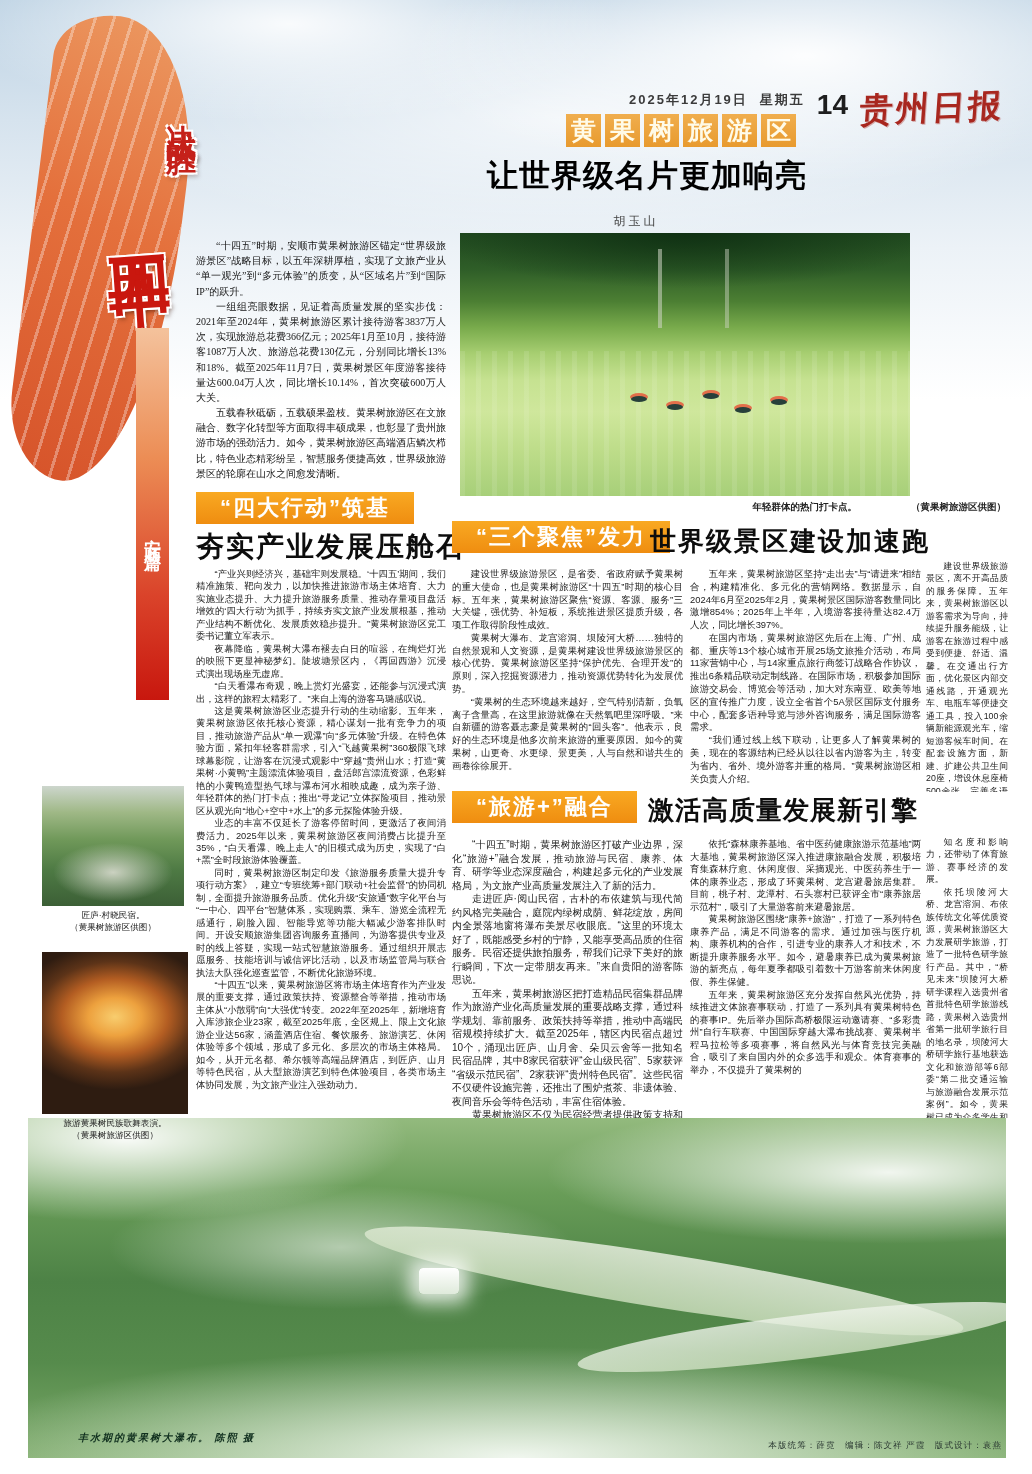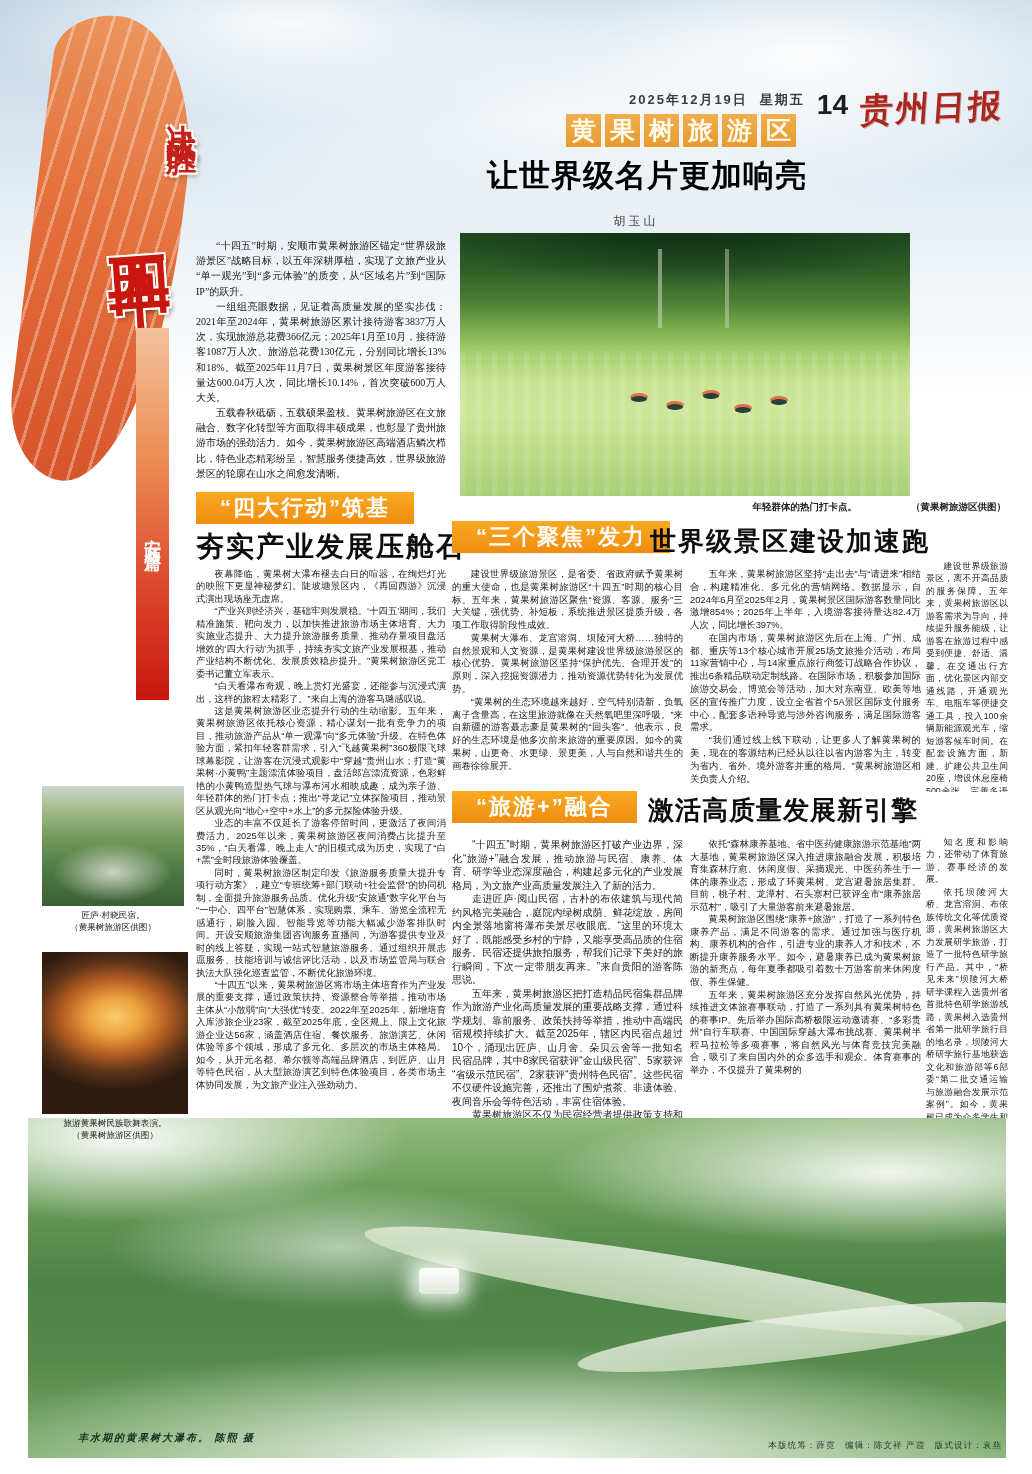--- a/index.html
+++ b/index.html
@@ -213,22 +213,22 @@
     <span class="raft" style="left:69%;top:63%;"></span>
   </div>
   <div class="caption-row">
     <span>年轻群体的热门打卡点。</span>
     <span>（黄果树旅游区供图）</span>
   </div>
 
   <div class="tag tag-s1">“四大行动”筑基</div>
   <h2 class="sec-title title-s1">夯实产业发展压舱石</h2>
   <div class="col s1-col">
+    <p>“产业兴则经济兴，基础牢则发展稳。‘十四五’期间，我们精准施策、靶向发力，以加快推进旅游市场主体培育、大力实施业态提升、大力提升旅游服务质量、推动存量项目盘活增效的‘四大行动’为抓手，持续夯实文旅产业发展根基，推动产业结构不断优化、发展质效稳步提升。”黄果树旅游区党工委书记董立军表示。</p>
     <p>夜幕降临，黄果树大瀑布褪去白日的喧嚣，在绚烂灯光的映照下更显神秘梦幻。陡坡塘景区内，《再回西游》沉浸式演出现场座无虚席。</p>
-    <p>“产业兴则经济兴，基础牢则发展稳。‘十四五’期间，我们精准施策、靶向发力，以加快推进旅游市场主体培育、大力实施业态提升、大力提升旅游服务质量、推动存量项目盘活增效的‘四大行动’为抓手，持续夯实文旅产业发展根基，推动产业结构不断优化、发展质效稳步提升。”黄果树旅游区党工委书记董立军表示。</p>
     <p>“白天看瀑布奇观，晚上赏灯光盛宴，还能参与沉浸式演出，这样的旅程太精彩了。”来自上海的游客马璐感叹说。</p>
     <p>这是黄果树旅游区业态提升行动的生动缩影。五年来，黄果树旅游区依托核心资源，精心谋划一批有竞争力的项目，推动旅游产品从“单一观瀑”向“多元体验”升级。在特色体验方面，紧扣年轻客群需求，引入“飞越黄果树”360极限飞球球幕影院，让游客在沉浸式观影中“穿越”贵州山水；打造“黄果树·小黄鸭”主题漂流体验项目，盘活郎宫漂流资源，色彩鲜艳的小黄鸭造型热气球与瀑布河水相映成趣，成为亲子游、年轻群体的热门打卡点；推出“寻龙记”立体探险项目，推动景区从观光向“地心+空中+水上”的多元探险体验升级。</p>
     <p>业态的丰富不仅延长了游客停留时间，更激活了夜间消费活力。2025年以来，黄果树旅游区夜间消费占比提升至35%，“白天看瀑、晚上走人”的旧模式成为历史，实现了“白+黑”全时段旅游体验覆盖。</p>
     <p>同时，黄果树旅游区制定印发《旅游服务质量大提升专项行动方案》，建立“专班统筹+部门联动+社会监督”的协同机制，全面提升旅游服务品质。优化升级“安旅通”数字化平台与“一中心、四平台”智慧体系，实现购票、乘车、游览全流程无感通行，刷脸入园、智能导览等功能大幅减少游客排队时间。开设安顺旅游集团咨询服务直播间，为游客提供专业及时的线上答疑，实现一站式智慧旅游服务。通过组织开展志愿服务、技能培训与诚信评比活动，以及市场监管局与联合执法大队强化巡查监管，不断优化旅游环境。</p>
     <p>“十四五”以来，黄果树旅游区将市场主体培育作为产业发展的重要支撑，通过政策扶持、资源整合等举措，推动市场主体从“小散弱”向“大强优”转变。2022年至2025年，新增培育入库涉旅企业23家，截至2025年底，全区规上、限上文化旅游企业达56家，涵盖酒店住宿、餐饮服务、旅游演艺、休闲体验等多个领域，形成了多元化、多层次的市场主体格局。如今，从开元名都、希尔顿等高端品牌酒店，到匠庐、山月等特色民宿，从大型旅游演艺到特色体验项目，各类市场主体协同发展，为文旅产业注入强劲动力。</p>
   </div>
 
   <div class="tag tag-s2">“三个聚焦”发力</div>
   <h2 class="sec-title title-s2">世界级景区建设加速跑</h2>
   <div class="col s2-col1">

